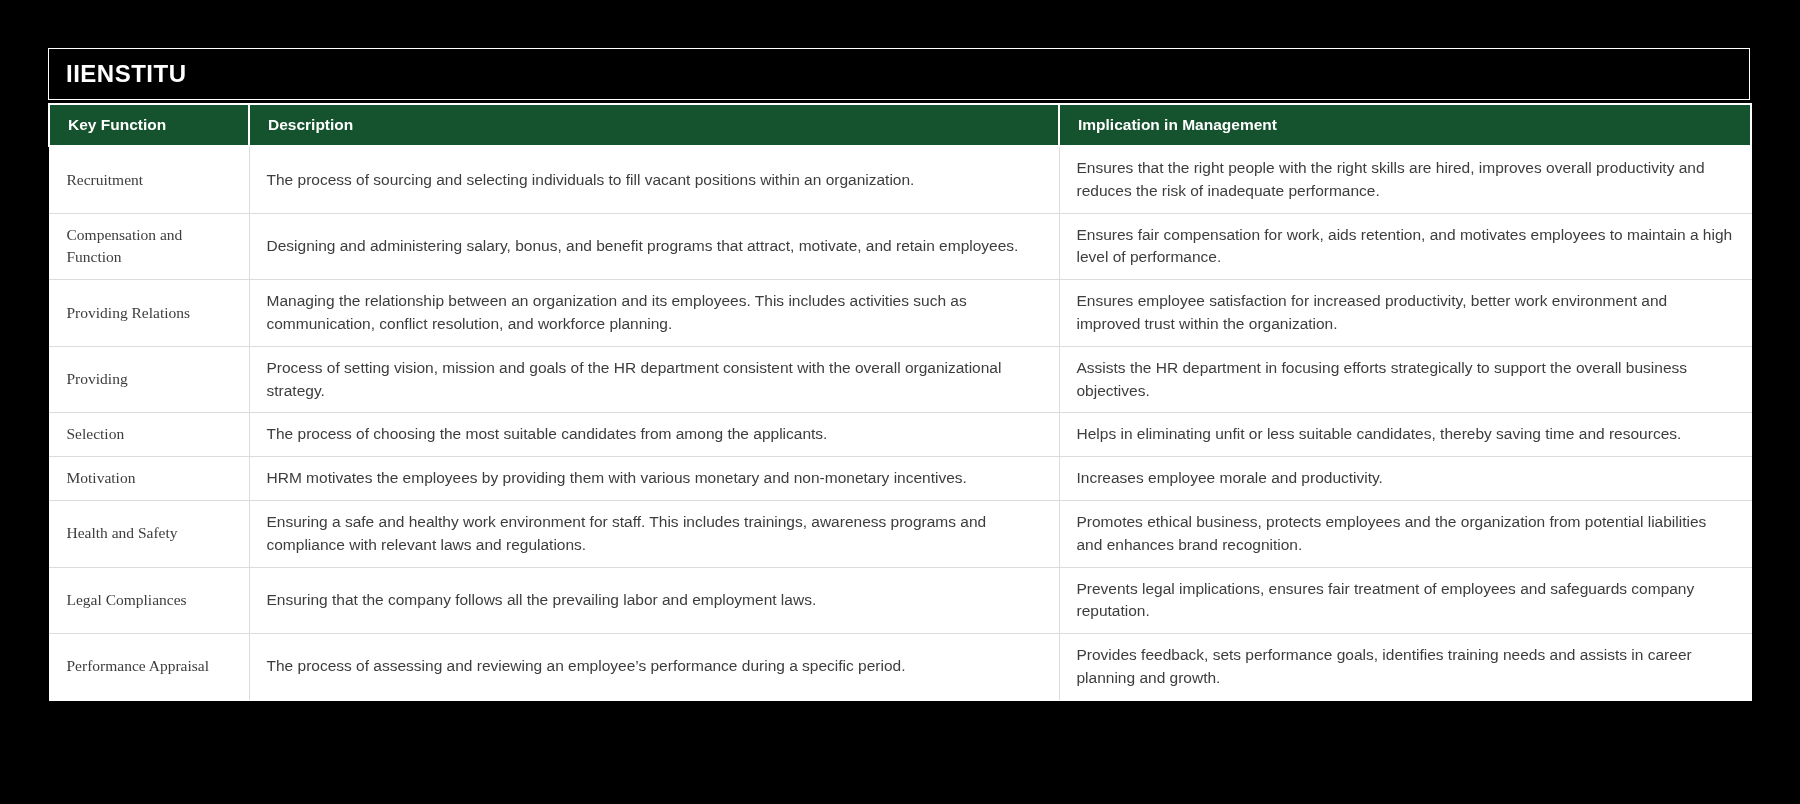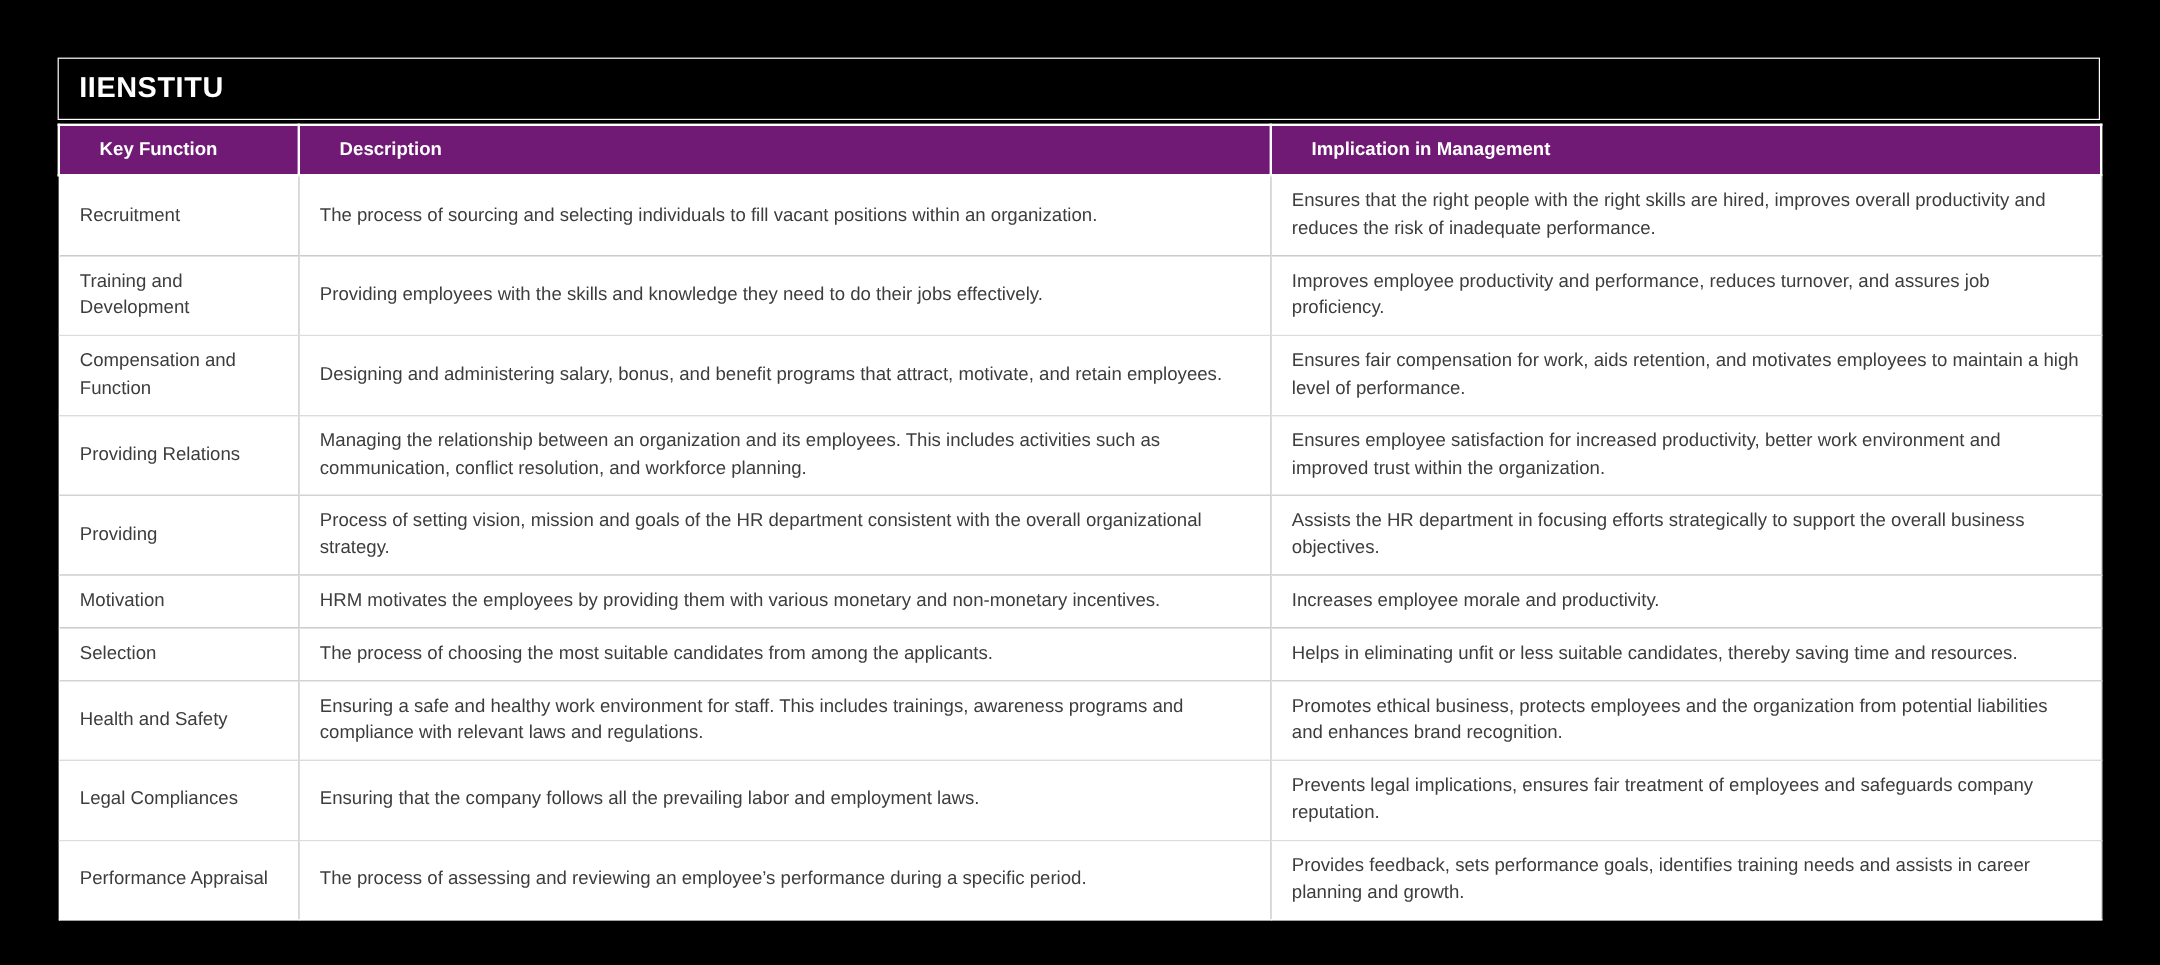--- a/index.html
+++ b/index.html
@@ -32,41 +32,42 @@
   table.data-table {
     width: 100%;
     border-collapse: collapse;
     table-layout: fixed;
     background: #000000;
   }
   table.data-table col.c1 { width: 200px; }
   table.data-table col.c2 { width: 810px; }
   table.data-table col.c3 { width: 692px; }
   table.data-table th {
-    background: #701a75;
+    background: #14532d;
     color: #ffffff;
     text-align: left;
     font-size: 15.5px;
     font-weight: bold;
-    padding: 10px 33px;
+    padding: 10px 18px;
     border: 2px solid #ffffff;
     line-height: 1.3;
   }
   table.data-table td {
     background: #ffffff;
     color: #3d3d3d;
     font-size: 15.5px;
     font-weight: normal;
     padding: 10px 17px;
     border: 1px solid #dcdcdc;
     line-height: 1.47;
     vertical-align: middle;
   }
   table.data-table tr td:first-child {
     border-left-color: #ffffff;
+    font-family: Liberation Serif, serif;
   }
   table.data-table tr td:last-child {
     border-right-color: #ffffff;
   }
   table.data-table tr:last-child td {
     border-bottom-color: #ffffff;
   }
 </style>
 </head>
 <body>
@@ -89,48 +90,43 @@
         <th>Implication in Management</th>
       </tr>
     </thead>
     <tbody id="table-body">
         <tr>
           <td>Recruitment</td>
           <td>The process of sourcing and selecting individuals to fill vacant positions within an organization.</td>
           <td>Ensures that the right people with the right skills are hired, improves overall productivity and reduces the risk of inadequate performance.</td>
         </tr>
         <tr>
-          <td>Training and Development</td>
-          <td>Providing employees with the skills and knowledge they need to do their jobs effectively.</td>
-          <td>Improves employee productivity and performance, reduces turnover, and assures job proficiency.</td>
-        </tr>
-        <tr>
           <td>Compensation and Function</td>
           <td>Designing and administering salary, bonus, and benefit programs that attract, motivate, and retain employees.</td>
           <td>Ensures fair compensation for work, aids retention, and motivates employees to maintain a high level of performance.</td>
         </tr>
         <tr>
           <td>Providing Relations</td>
           <td>Managing the relationship between an organization and its employees. This includes activities such as communication, conflict resolution, and workforce planning.</td>
           <td>Ensures employee satisfaction for increased productivity, better work environment and improved trust within the organization.</td>
         </tr>
         <tr>
           <td>Providing</td>
           <td>Process of setting vision, mission and goals of the HR department consistent with the overall organizational strategy.</td>
           <td>Assists the HR department in focusing efforts strategically to support the overall business objectives.</td>
         </tr>
         <tr>
+          <td>Selection</td>
+          <td>The process of choosing the most suitable candidates from among the applicants.</td>
+          <td>Helps in eliminating unfit or less suitable candidates, thereby saving time and resources.</td>
+        </tr>
+        <tr>
           <td>Motivation</td>
           <td>HRM motivates the employees by providing them with various monetary and non-monetary incentives.</td>
           <td>Increases employee morale and productivity.</td>
-        </tr>
-        <tr>
-          <td>Selection</td>
-          <td>The process of choosing the most suitable candidates from among the applicants.</td>
-          <td>Helps in eliminating unfit or less suitable candidates, thereby saving time and resources.</td>
         </tr>
         <tr>
           <td>Health and Safety</td>
           <td>Ensuring a safe and healthy work environment for staff. This includes trainings, awareness programs and compliance with relevant laws and regulations.</td>
           <td>Promotes ethical business, protects employees and the organization from potential liabilities and enhances brand recognition.</td>
         </tr>
         <tr>
           <td>Legal Compliances</td>
           <td>Ensuring that the company follows all the prevailing labor and employment laws.</td>
           <td>Prevents legal implications, ensures fair treatment of employees and safeguards company reputation.</td>

